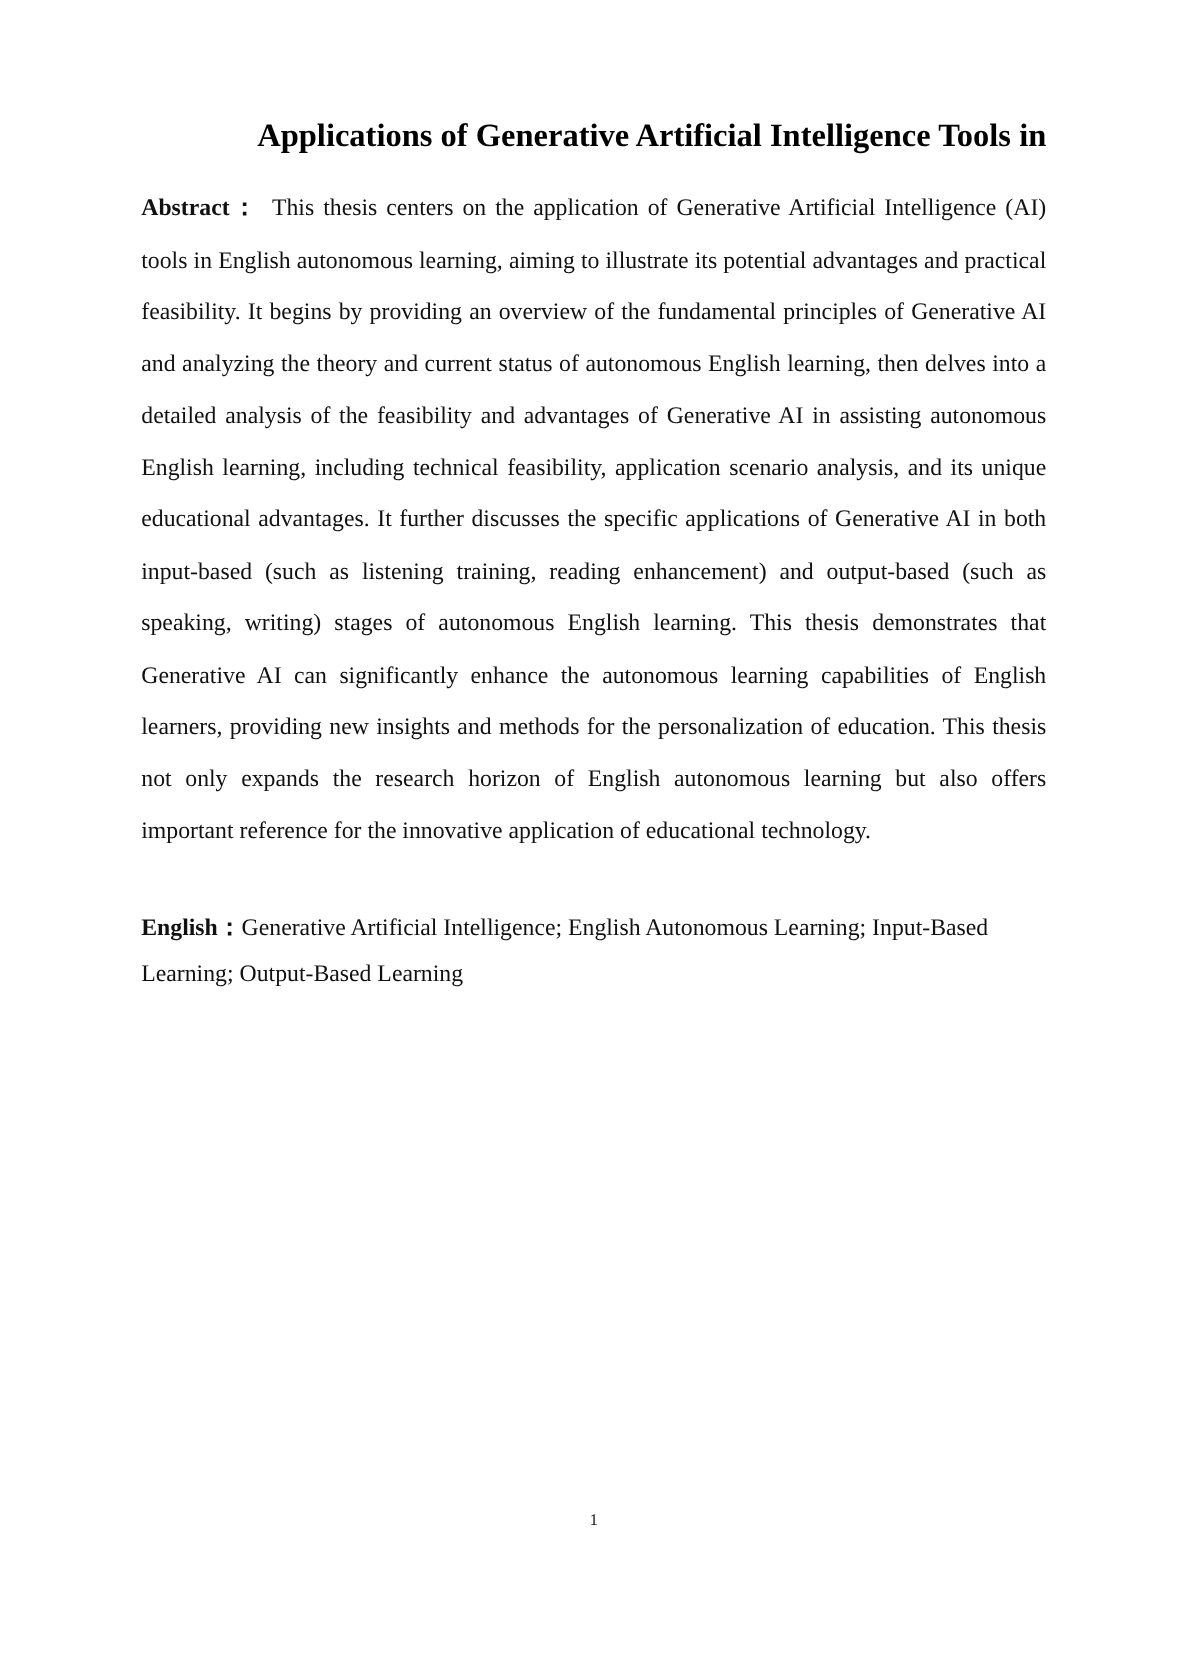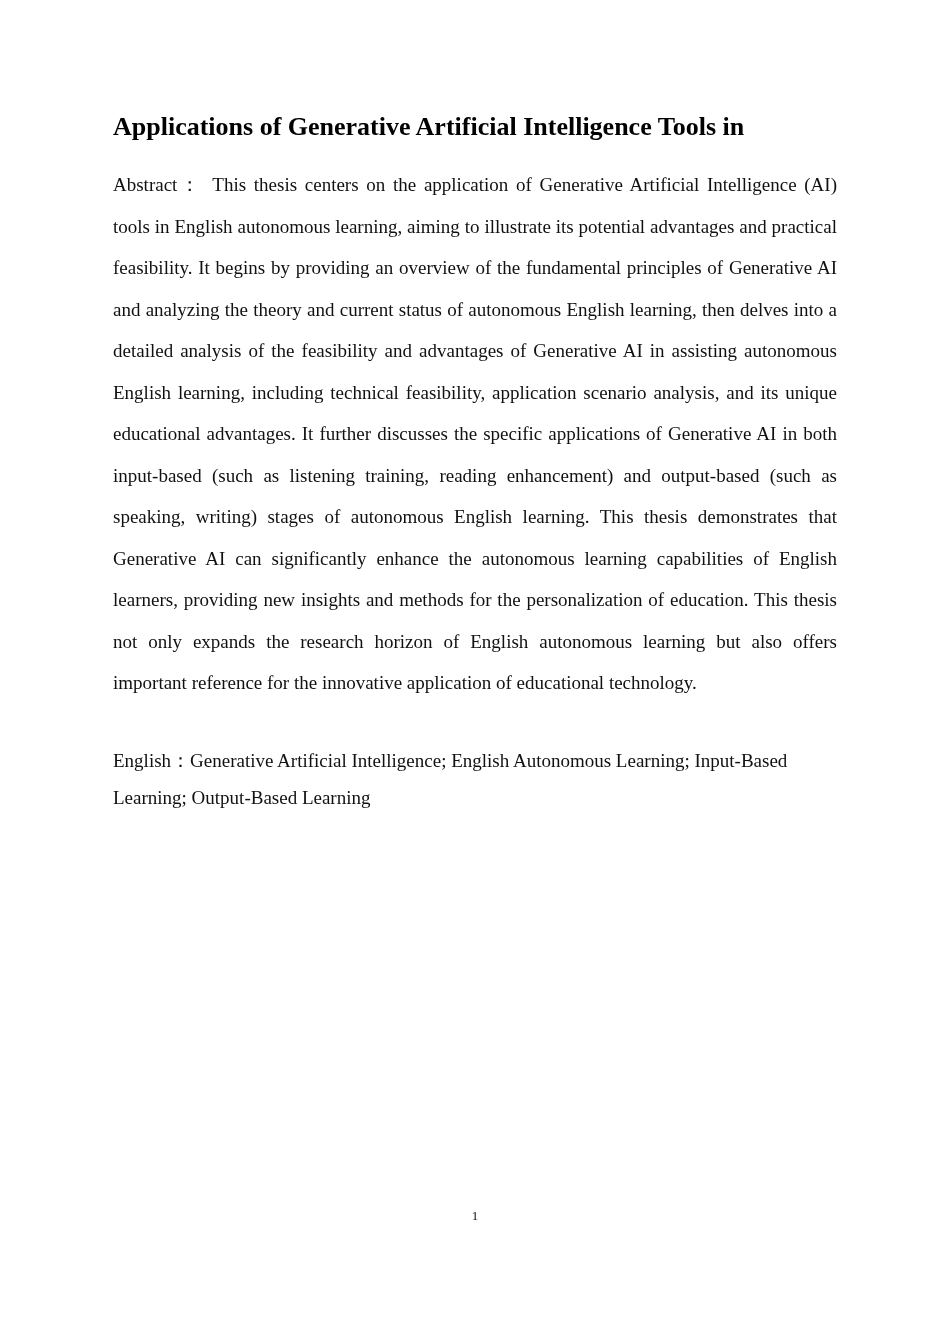--- a/index.html
+++ b/index.html
@@ -18,40 +18,40 @@
     overflow: hidden;
   }
   .content {
     position: absolute;
     left: 113px;
     right: 113px;
     top: 0;
   }
   .title {
     margin: 0;
-    padding-top: 90px;
+    padding-top: 72px;
     font-size: 26px;
     font-weight: bold;
-    text-align: left;
+    text-align: right;
     line-height: 74px;
     color: #000000;
   }
   .title .title-line {
     display: block;
   }
   .abstract {
     margin: 0;
     font-size: 19px;
     line-height: 41.5px;
     text-align: justify;
     text-justify: inter-word;
   }
   .abstract .label,
   .keywords .label {
-    font-weight: normal;
+    font-weight: bold;
   }
   .abstract .label {
     margin-right: 10px;
   }
   .keywords {
     margin: 38px 0 0 0;
     font-size: 19px;
     line-height: 37px;
     text-align: left;
   }

